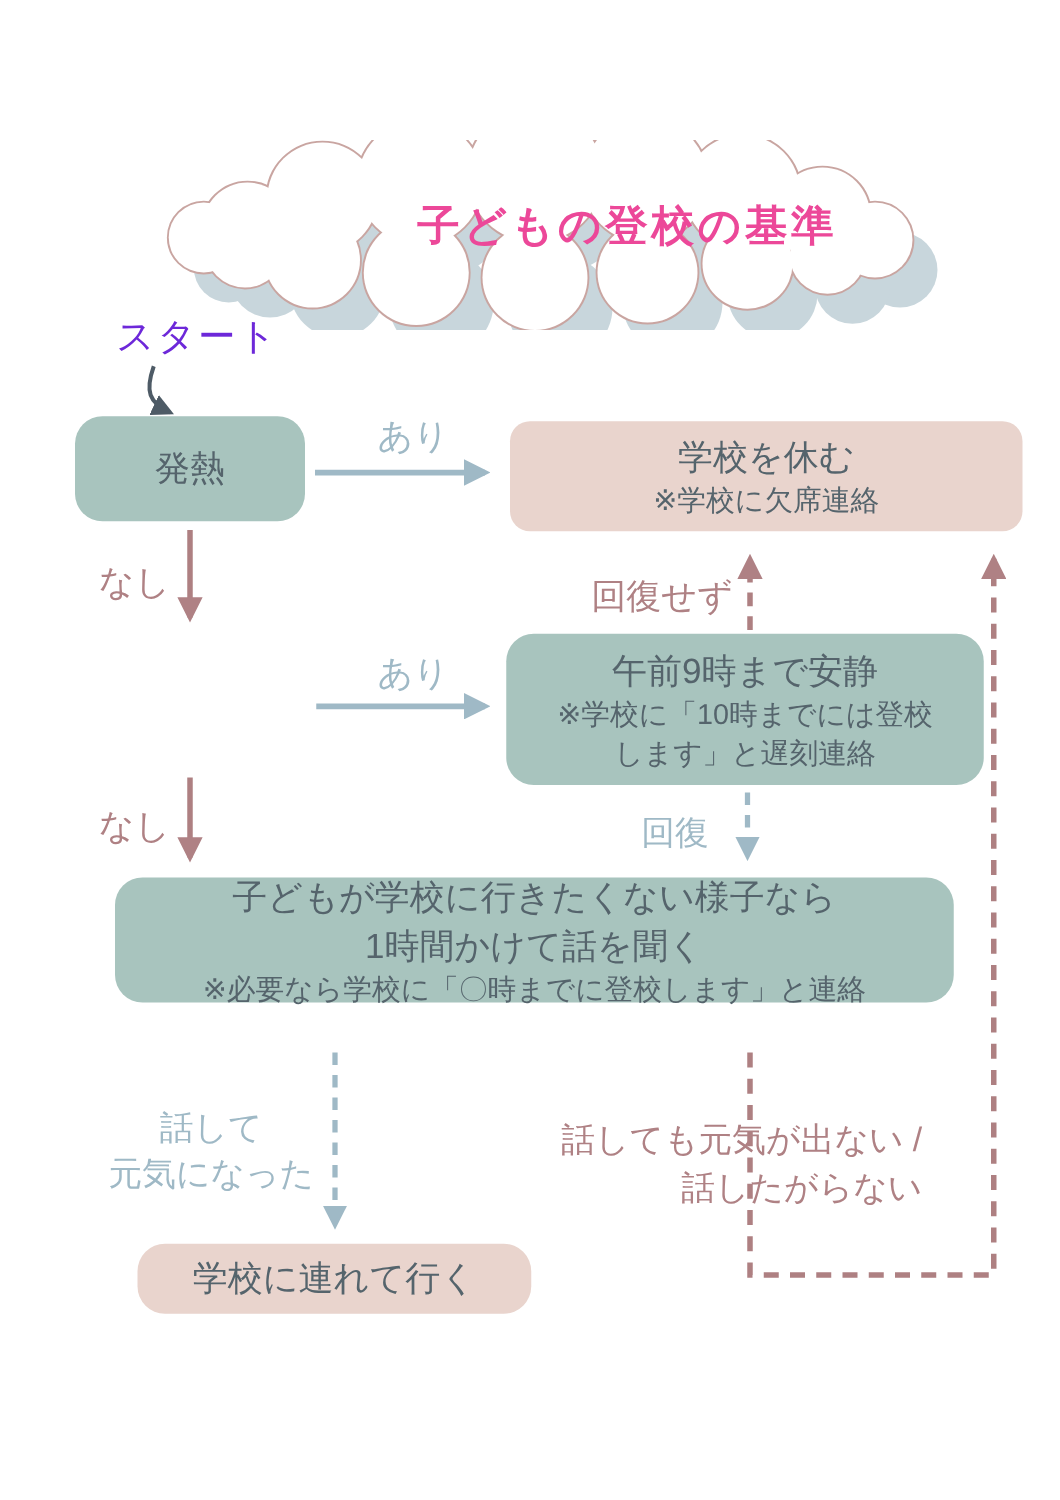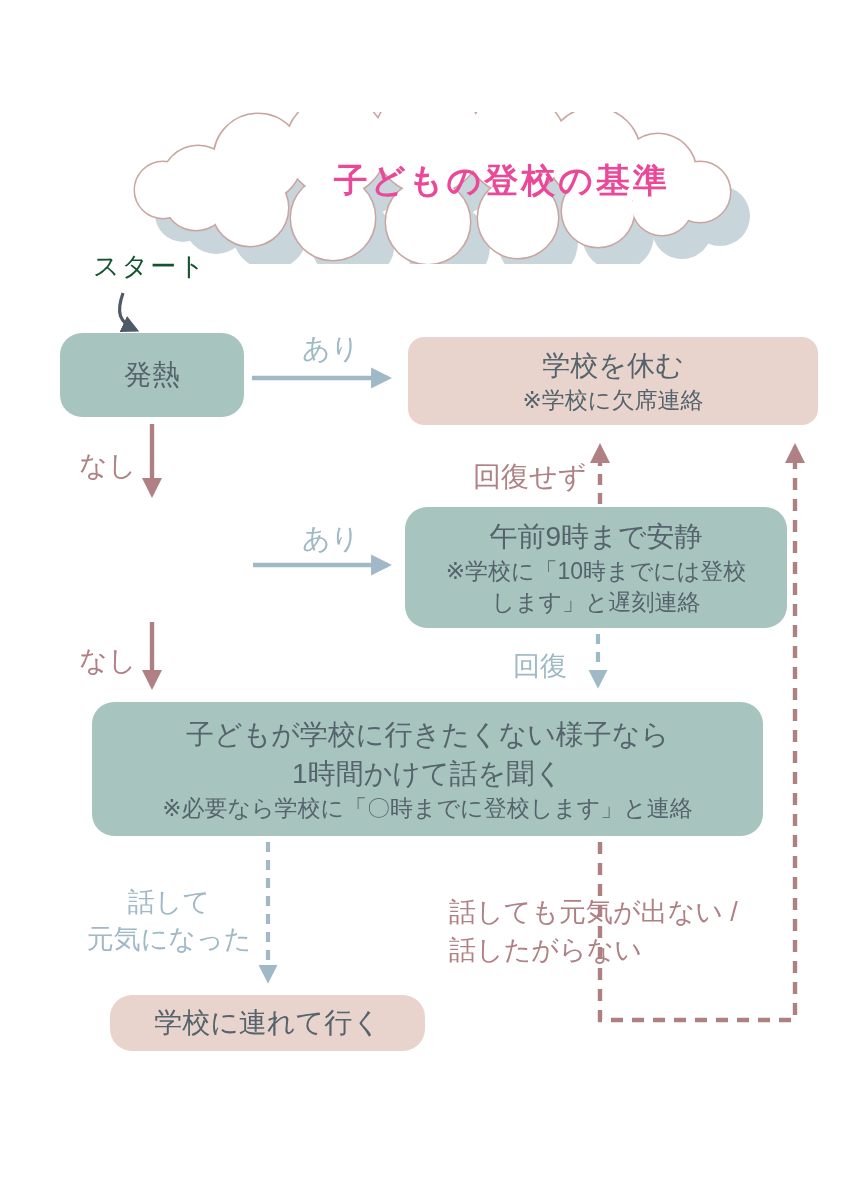--- a/index.html
+++ b/index.html
@@ -10,39 +10,39 @@
     color:#54626b;
   }
   .abs{position:absolute;}
   
   #cloud-svg{left:78px;top:112px;width:704px;height:152px;}
   .page-title{
     left:190px;top:158px;width:480px;text-align:right;
     font-size:34px;font-weight:600;letter-spacing:3px;color:#ec4899;
   }
   
-  .start-label{left:93px;top:249px;font-size:26px;color:#14532d;letter-spacing:2px;}
+  .start-label{left:93px;top:249px;font-size:30px;color:#6d28d9;letter-spacing:2px;}
   
   .node{
     display:flex;flex-direction:column;justify-content:center;align-items:center;
     border-radius:22px;text-align:center;box-sizing:border-box;
   }
   .teal{background:#a8c4be;}
   .pink{background:#e9d4cd;}
   .node .big{font-size:28px;line-height:38px;color:#55646c;}
   .node .note{font-size:23px;line-height:31px;color:#55646c;}
   #box-fever{left:60px;top:333px;width:184px;height:84px;}
   #box-skip{left:408px;top:337px;width:410px;height:88px;border-radius:16px;}
   #box-headache{left:62px;top:512px;width:185px;height:99px;}
   #box-rest{left:405px;top:507px;width:382px;height:121px;}
-  #box-talk{left:92px;top:702px;width:671px;height:134px;}
+  #box-talk{left:92px;top:702px;width:671px;height:100px;}
   #box-talk .big{line-height:39px;}
   #box-take{left:110px;top:995px;width:315px;height:56px;}
   
-  .lbl{font-size:28px;white-space:nowrap;}
+  .lbl{font-size:28px;white-space:nowrap;text-align:right;}
   .lbl-blue{color:#9fb9c6;}
   .lbl-rose{color:#af8184;}
   #lbl-yes1{left:302px;top:330px;}
   #lbl-yes2{left:302px;top:520px;}
   #lbl-no1{left:79px;top:447px;}
   #lbl-no2{left:79px;top:642px;}
   #lbl-notrecovered{left:473px;top:458px;}
   #lbl-recovered{left:513px;top:648px;font-size:27px;}
   #lbl-cheered{left:84px;top:884px;width:170px;text-align:center;font-size:27px;line-height:37px;}
   #lbl-notcheered{left:449px;top:893px;font-size:27px;line-height:38px;}

